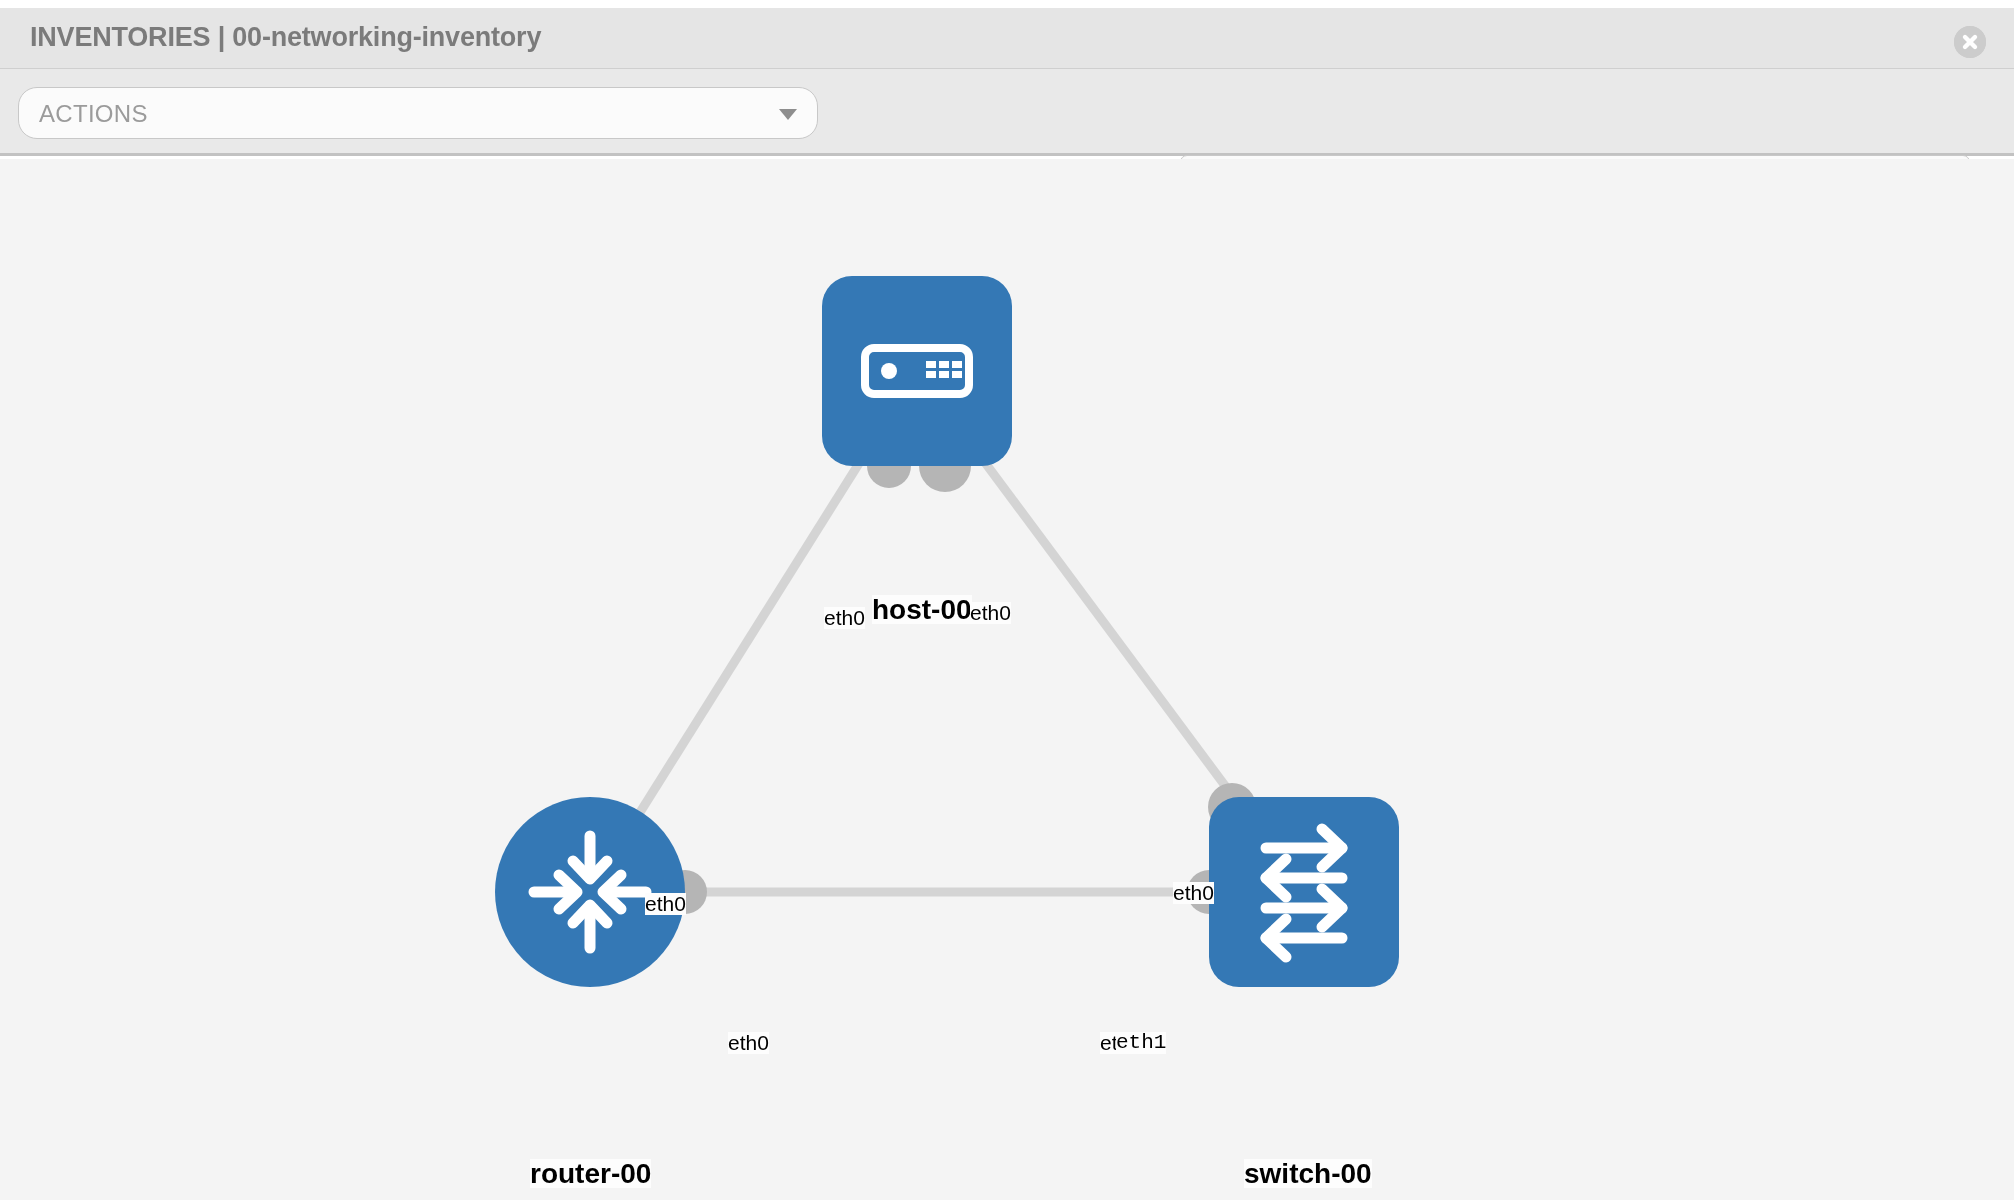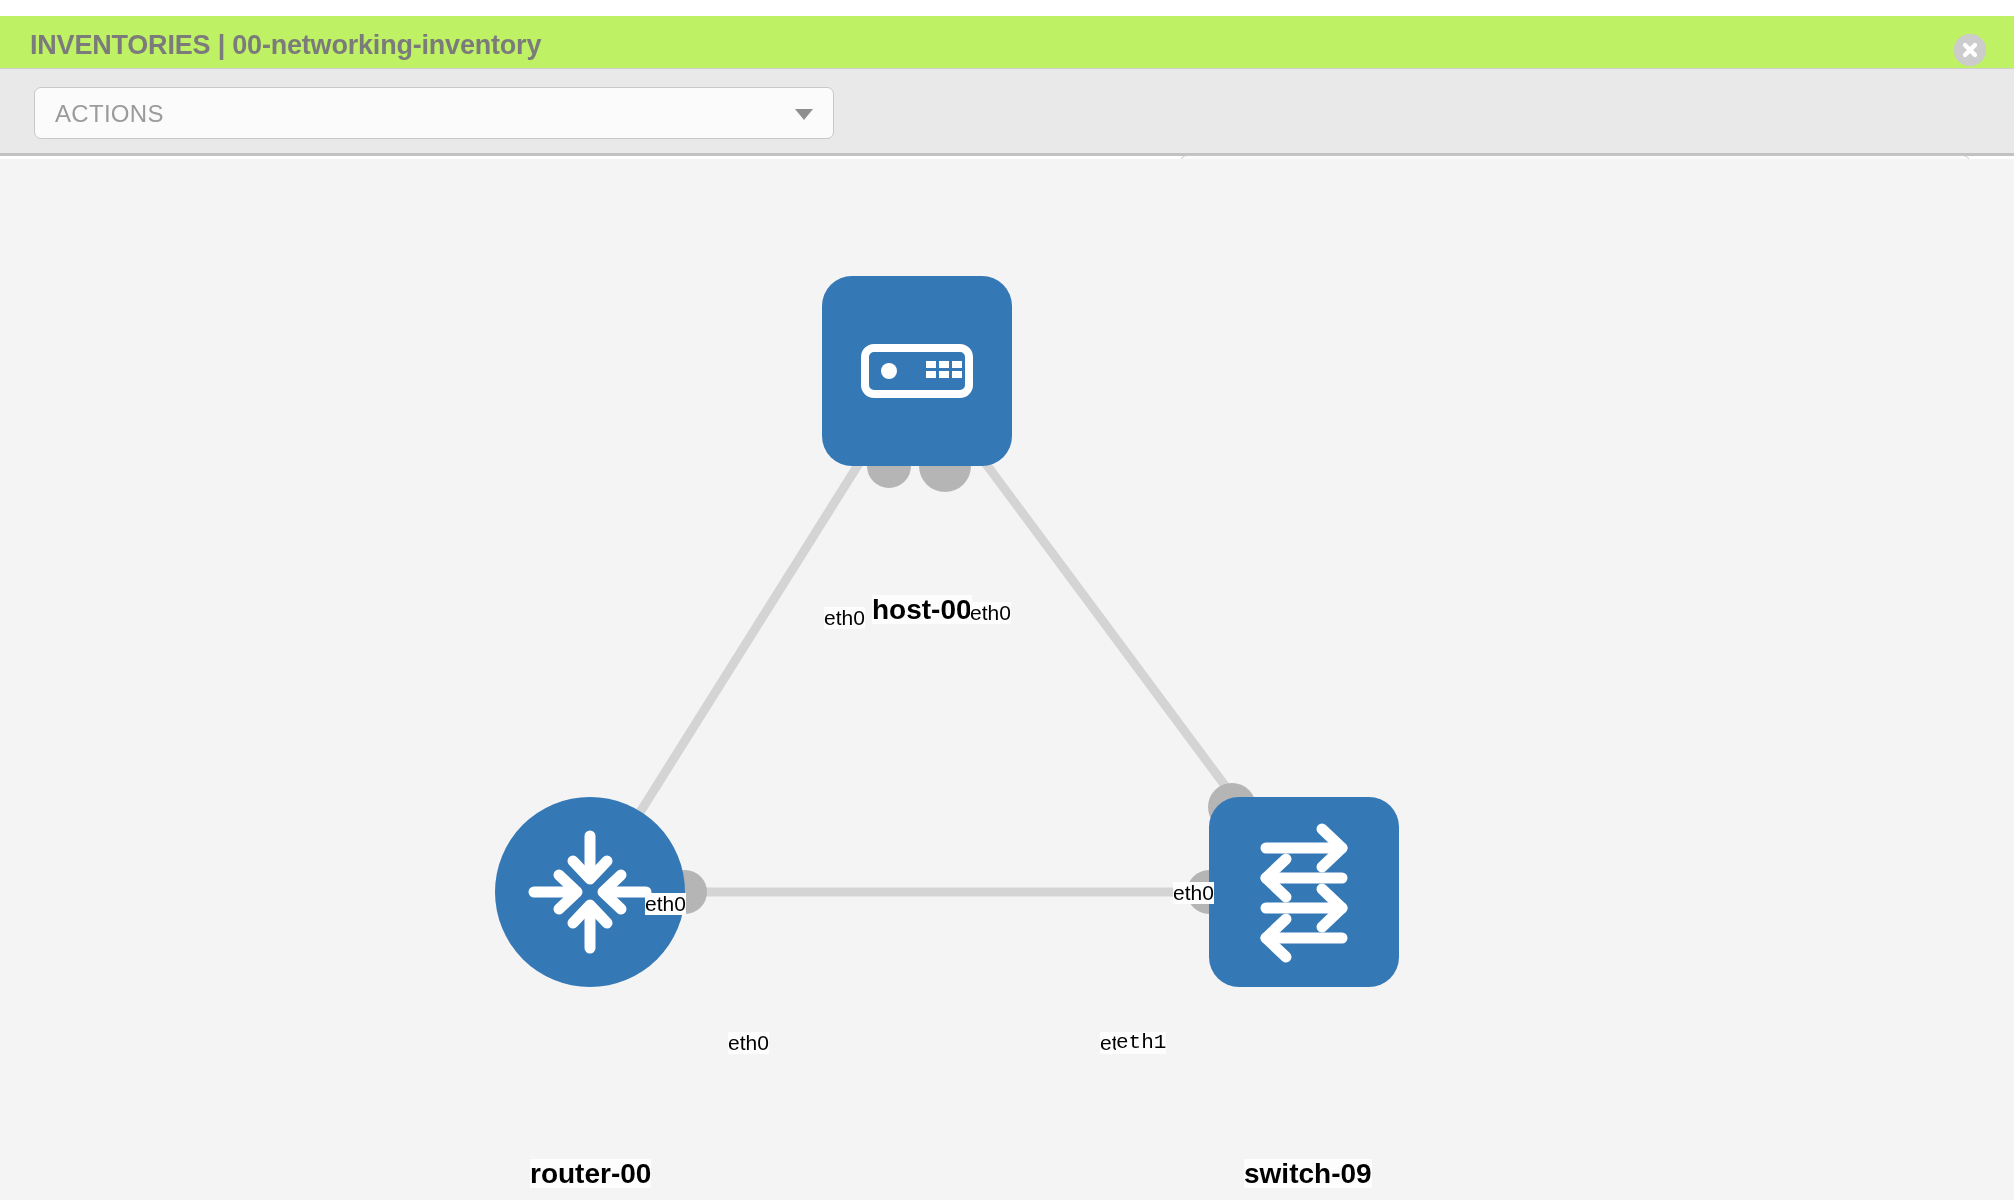--- a/index.html
+++ b/index.html
@@ -14,23 +14,23 @@
   #app {
     position: relative;
     width: 2014px;
     height: 1200px;
     background: #ffffff;
   }
 
   
   .header {
     position: absolute;
-    left: 0; top: 16px;
+    left: 0; top: 8px;
     width: 2014px; height: 68px;
-    background: #bef264;
+    background: #e5e5e5;
   }
   .header-title {
     position: absolute;
     left: 30px; top: 14px;
     font-size: 27px;
     font-weight: bold;
     color: #7b7b7b;
     letter-spacing: -0.2px;
     white-space: nowrap;
   }
@@ -48,25 +48,25 @@
   .toolbar {
     position: absolute;
     left: 0; top: 68px;
     width: 2014px; height: 88px;
     background: #e9e9e9;
     border-top: 1px solid #cfcfcf;
     border-bottom: 3px solid #c2c2c2;
   }
   .actions-select {
     position: absolute;
-    left: 34px; top: 18px;
+    left: 18px; top: 18px;
     width: 800px; height: 52px;
     background: #fbfbfb;
     border: 1px solid #c8c8c8;
-    border-radius: 7px;
+    border-radius: 19px;
     cursor: pointer;
   }
   .actions-label {
     position: absolute;
     left: 20px; top: 12px;
     font-size: 24px;
     color: #9b9b9b;
     letter-spacing: 0.3px;
   }
   .caret {
@@ -244,21 +244,21 @@
                 <path d="M-18 27 L-38 46 L-18 65" fill="none" stroke="#ffffff" stroke-width="11" stroke-linecap="round" stroke-linejoin="round"></path>
               </g>
             </g>
           </g>
         </g>
     </svg>
 
     <div id="labels-layer">
         <div class="nlabel node" style="left: 872px; top: 436px;">host-00</div>
         <div class="nlabel node" style="left: 530px; top: 1000px;">router-00</div>
-        <div class="nlabel node" style="left: 1244px; top: 1000px;">switch-09</div>
+        <div class="nlabel node" style="left: 1244px; top: 1000px;">switch-00</div>
         <div class="nlabel port" style="left: 824px; top: 448px;">eth0</div>
         <div class="nlabel port" style="left: 970px; top: 443px;">eth0</div>
         <div class="nlabel port" style="left: 645px; top: 734px;">eth0</div>
         <div class="nlabel port" style="left: 1173px; top: 723px;">eth0</div>
         <div class="nlabel port" style="left: 728px; top: 873px;">eth0</div>
         <div class="nlabel port" style="left: 1100px; top: 873px;">eth</div>
         <div class="nlabel port" style="left: 1116px; top: 873px; font-family: Liberation Mono, monospace;">eth1</div>
       </div>
 
   </div>

